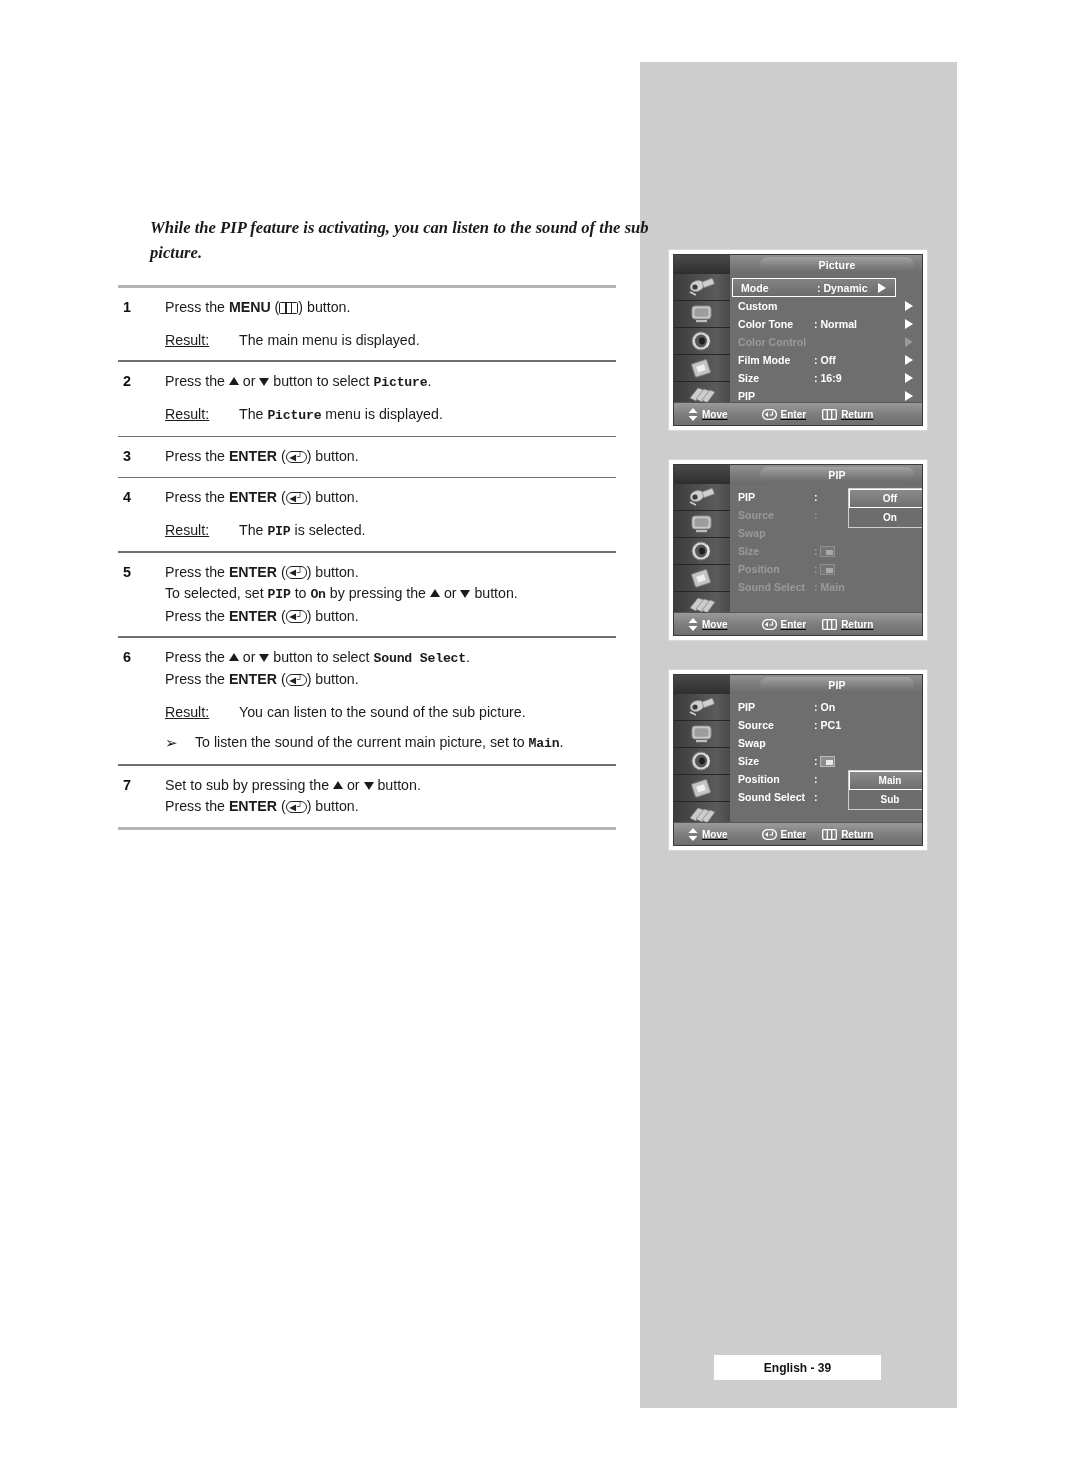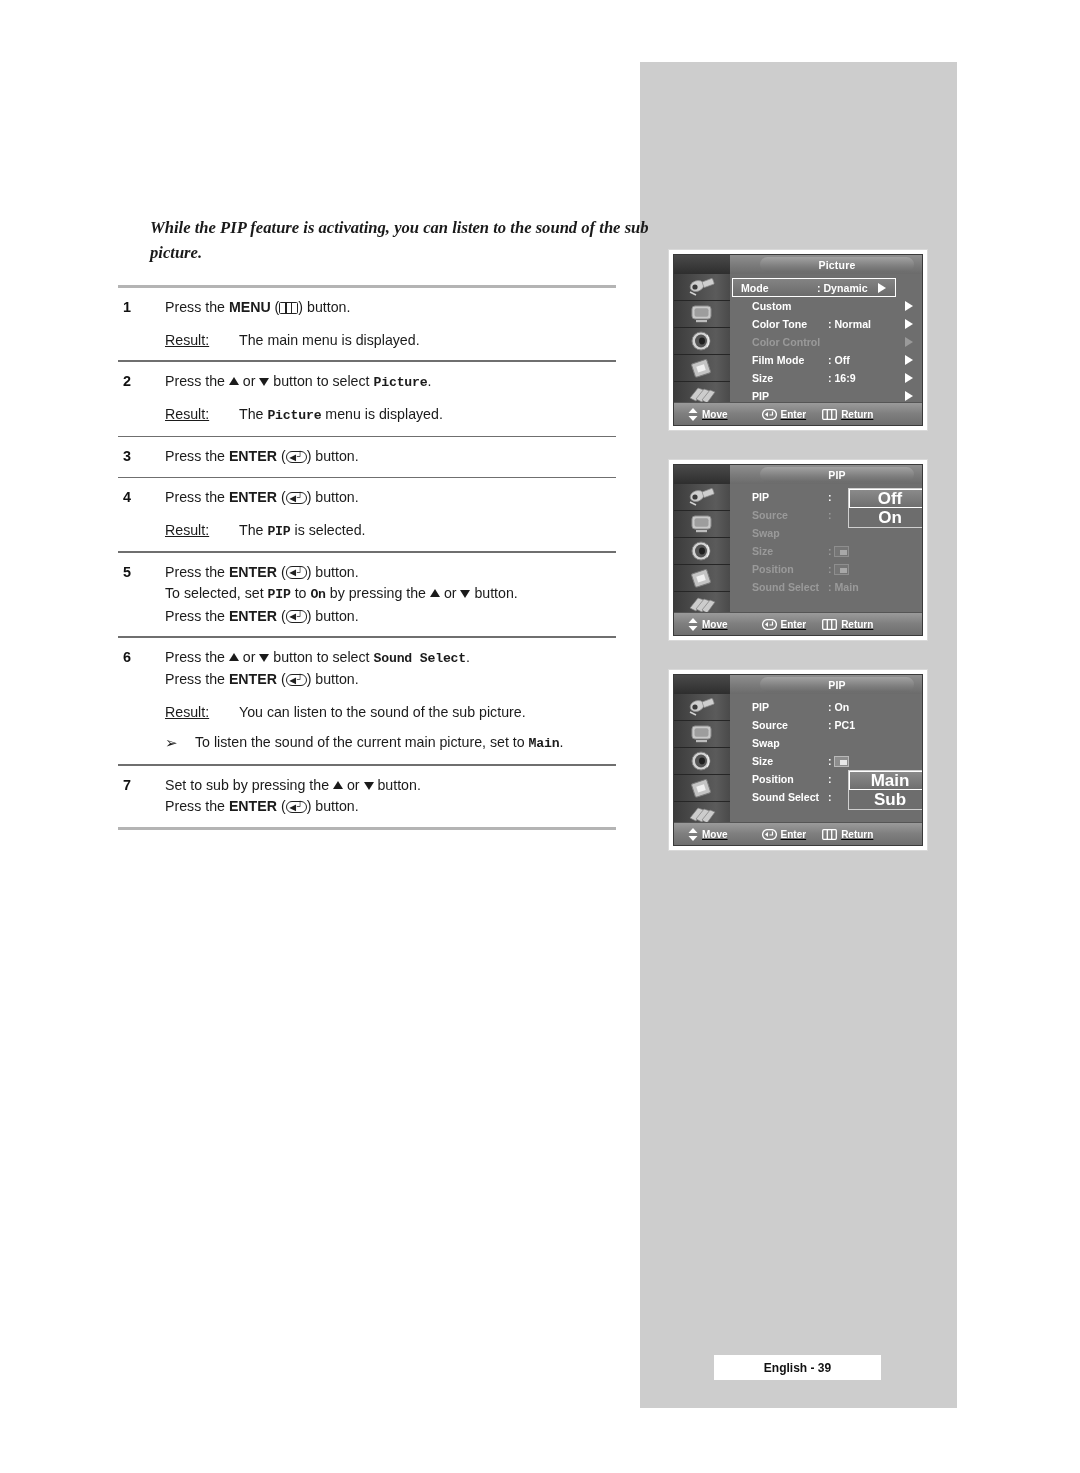--- a/index.html
+++ b/index.html
@@ -216,21 +216,21 @@
   .osd-items {
     position: absolute; left: 56px; right: 0; top: 19px; bottom: 22px;
     padding: 4px 0 0 0;
   }
   .row {
     position: relative;
     height: 18px;
     display: flex; align-items: center;
     font-size: 10.6px; font-weight: bold;
     color: #ffffff;
-    padding-left: 22px;
+    padding-left: 8px;
     box-sizing: border-box;
   }
   .row.dim { color: #9a9a9a; }
   .row .lbl { width: 76px; flex: 0 0 76px; white-space: nowrap; }
   .row .val { white-space: nowrap; }
   .row .arrow {
     position: absolute; right: 9px; top: 50%; transform: translateY(-50%);
     width: 0; height: 0;
     border-top: 5px solid transparent;
     border-bottom: 5px solid transparent;
@@ -263,21 +263,21 @@
 
   
   .popup {
     position: absolute;
     background: #6d6d6d;
     border: 1.5px solid #cfcfcf;
     box-sizing: border-box;
   }
   .popup .opt {
     height: 19px; display:flex; align-items:center; justify-content:center;
-    font-size: 17px; font-weight: bold; color: #ffffff;
+    font-size: 10px; font-weight: bold; color: #ffffff;
   }
   .popup .opt.sel {
     background: linear-gradient(180deg,#8a8a8a 0%,#6f6f6f 100%);
     border: 1.5px solid #ffffff;
     box-sizing: border-box;
     margin: 0;
   }
 
   .osd-bottombar {
     position: absolute; left: 0; right: 0; bottom: 0; height: 22px;

